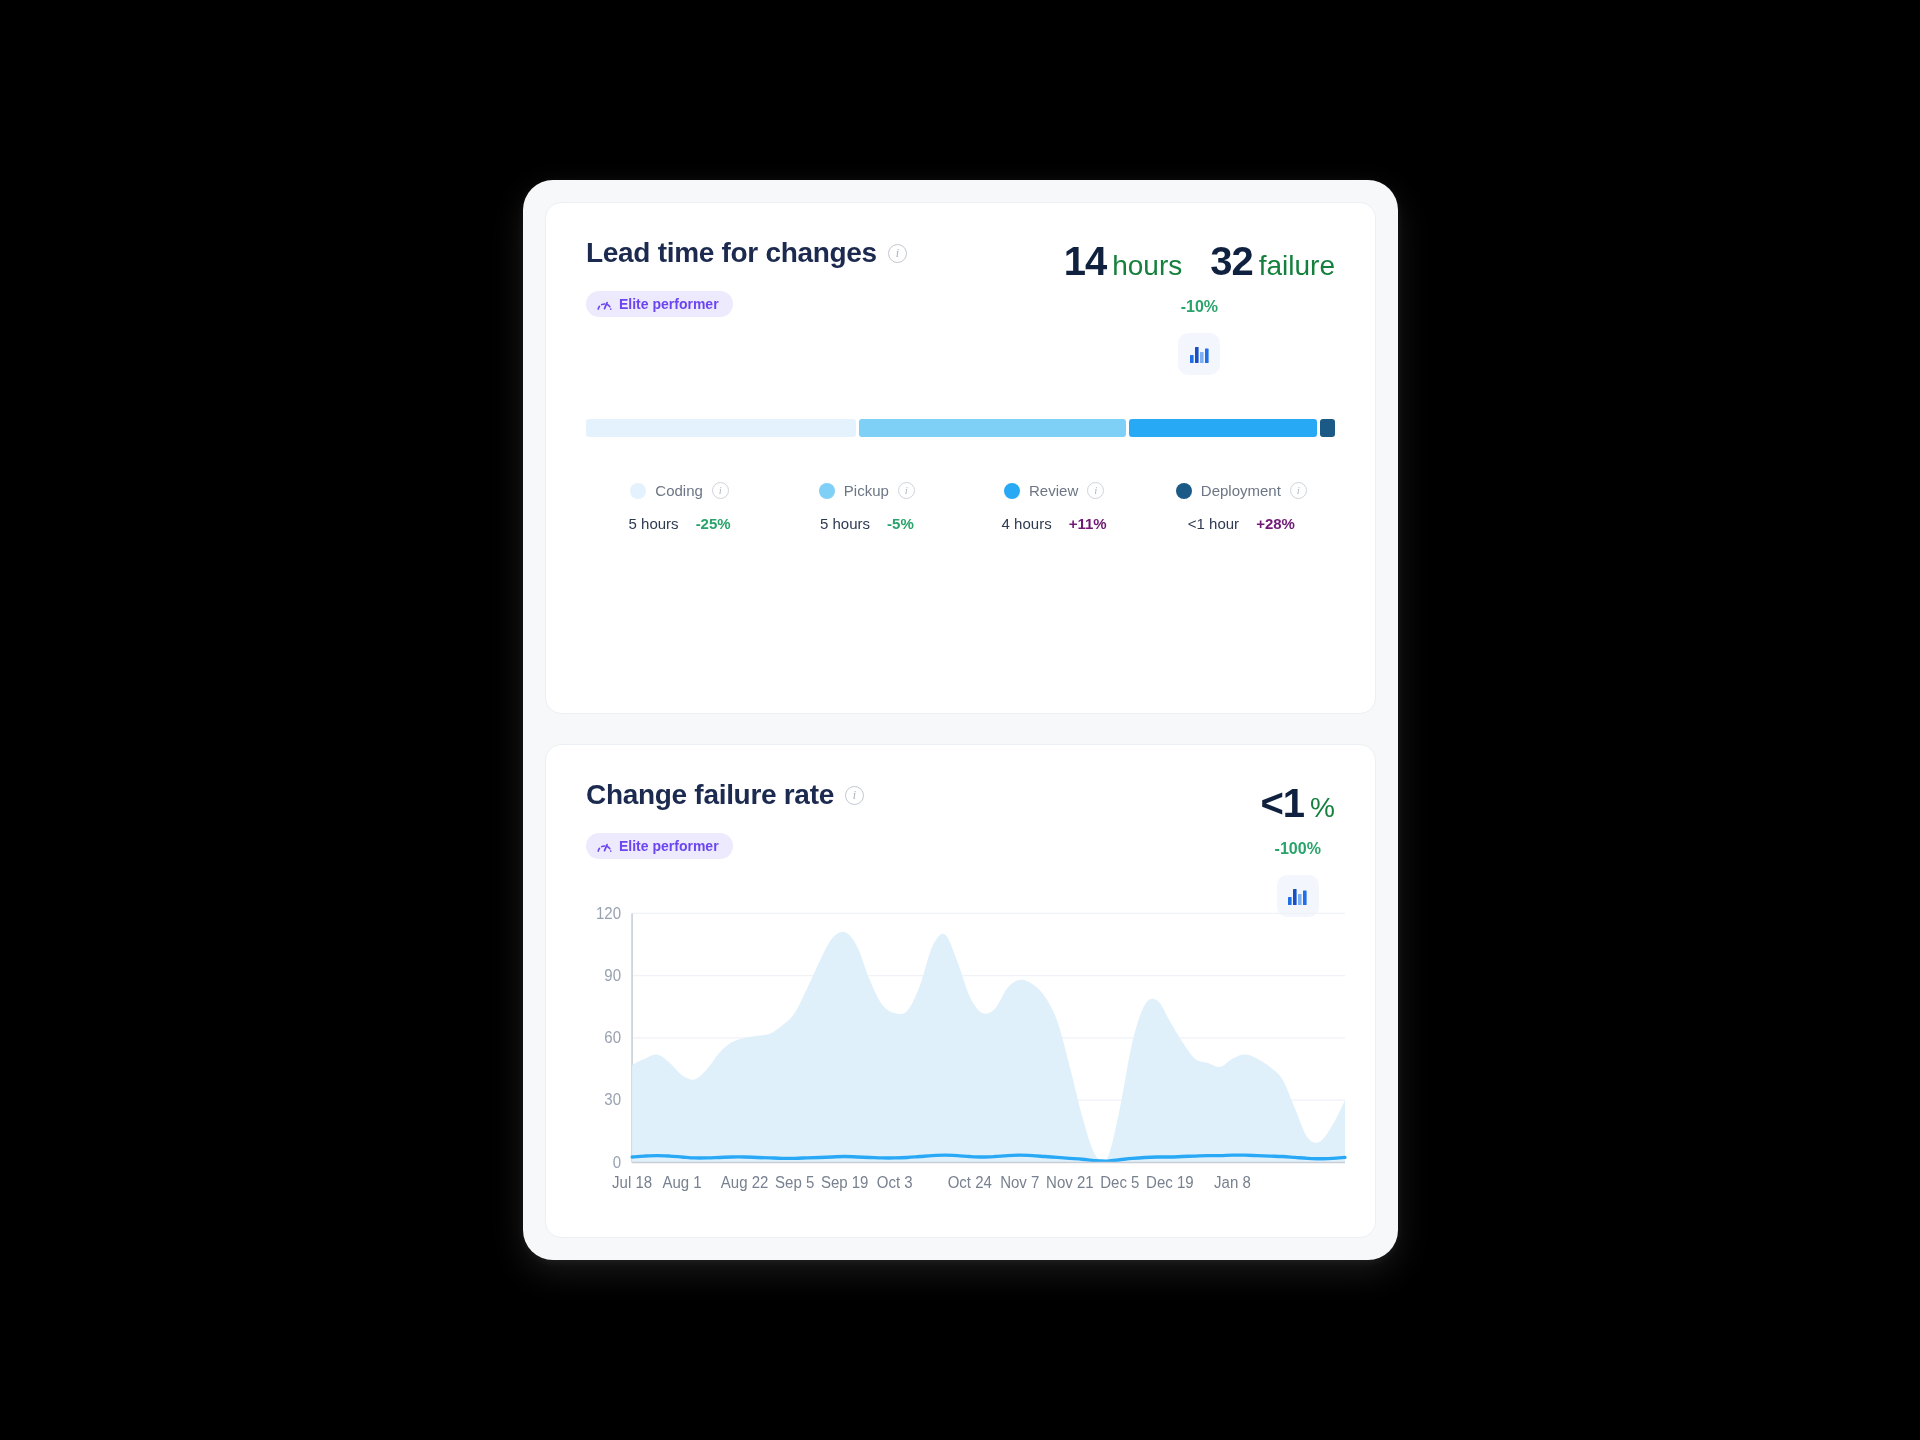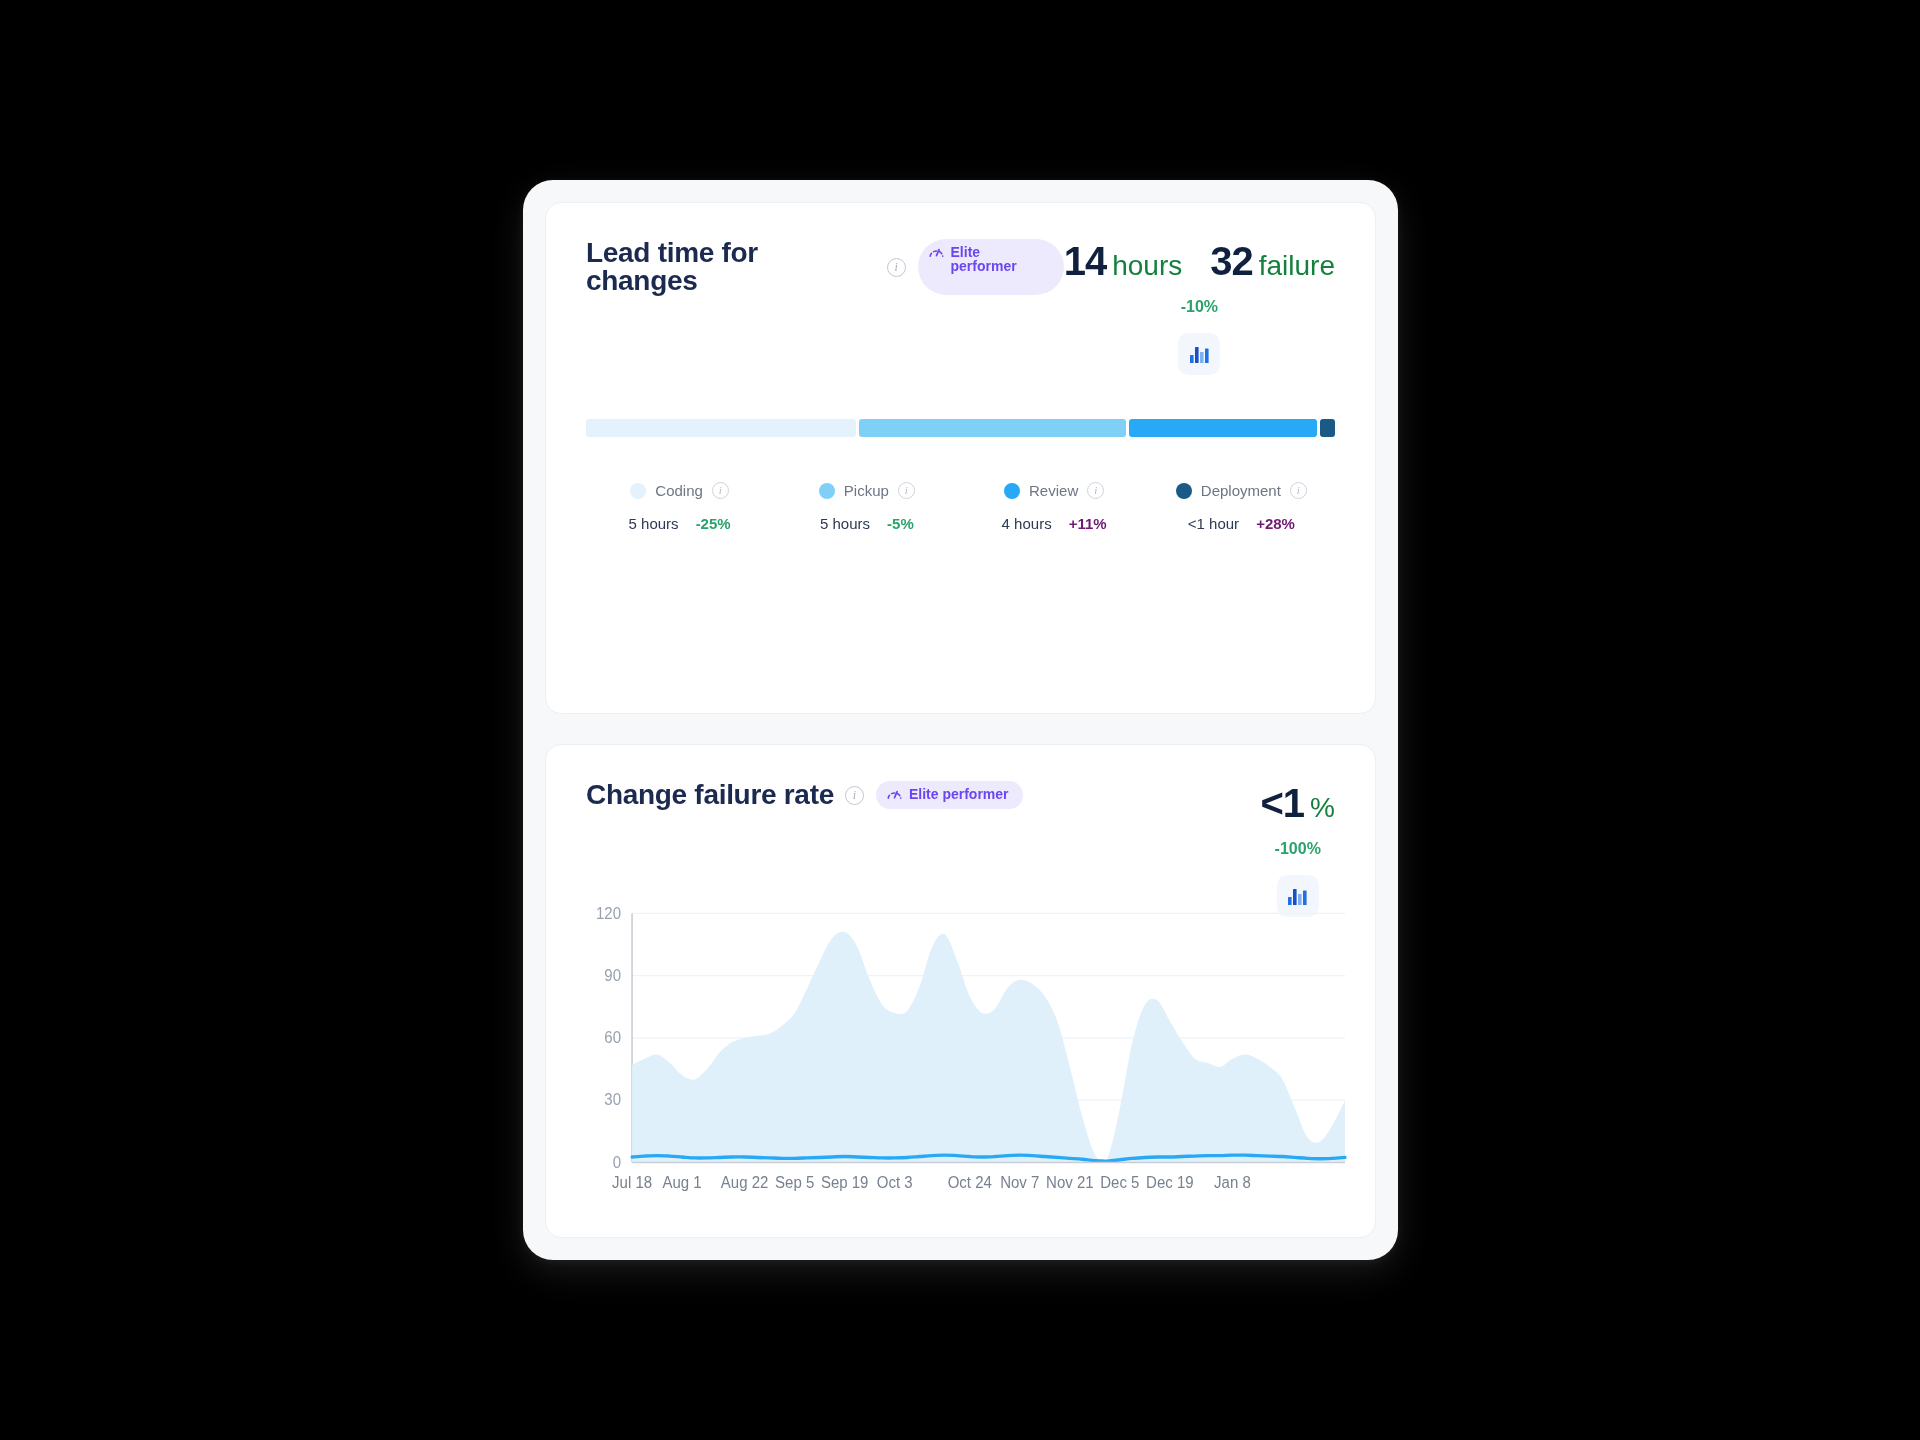--- a/index.html
+++ b/index.html
@@ -56,21 +56,21 @@
   .card-lead { height: 512px; padding: 36px 40px 0 40px; }
   .card-cfr  { height: 494px; padding: 36px 40px 0 40px; }
 
   
   .card-head {
     display: flex;
     align-items: flex-start;
     justify-content: space-between;
   }
 
-  .head-left { display: flex; flex-direction: row; gap: 12px; }
+  .head-left { display: flex; flex-direction: column; gap: 24px; }
 
   .title-row { display: flex; align-items: center; gap: 11px; }
 
   .card-title {
     font-size: 28px;
     font-weight: bold;
     color: #1b2a4e;
     letter-spacing: -0.3px;
     line-height: 1;
   }
@@ -90,21 +90,21 @@
     flex: none;
     box-sizing: border-box;
   }
   .info-icon.sm {
     width: 17px; height: 17px; font-size: 11px;
     border-color: #cfd4dc; color: #b2b9c3;
   }
 
   .badge {
     display: inline-flex;
-    align-items: flex-start;
+    align-items: flex-end;
     gap: 7px;
     background: #eeeafd;
     color: #6b46f0;
     border-radius: 999px;
     padding: 6px 14px 6px 11px;
     font-size: 14px;
     font-weight: bold;
     width: fit-content;
     line-height: 1;
   }

